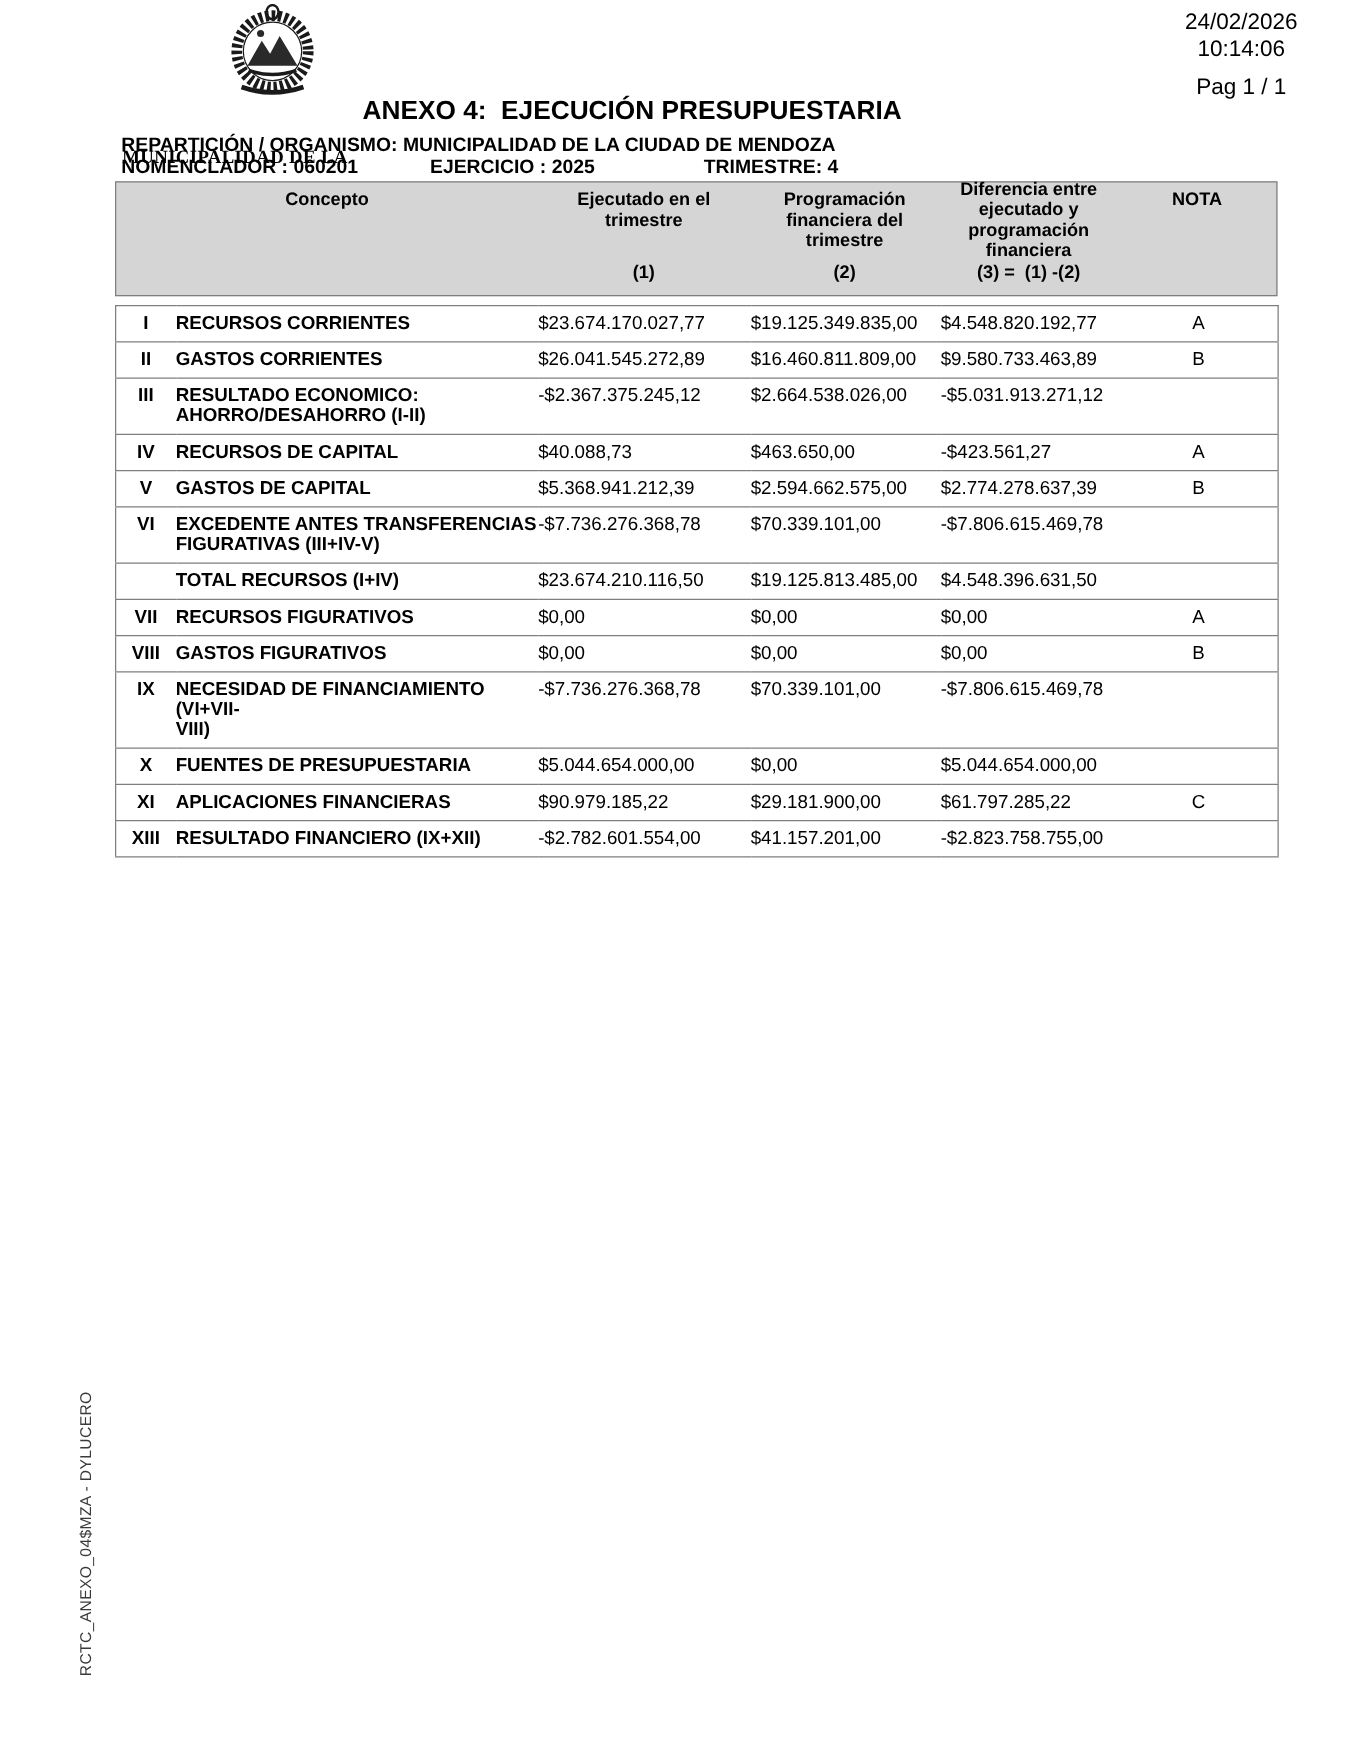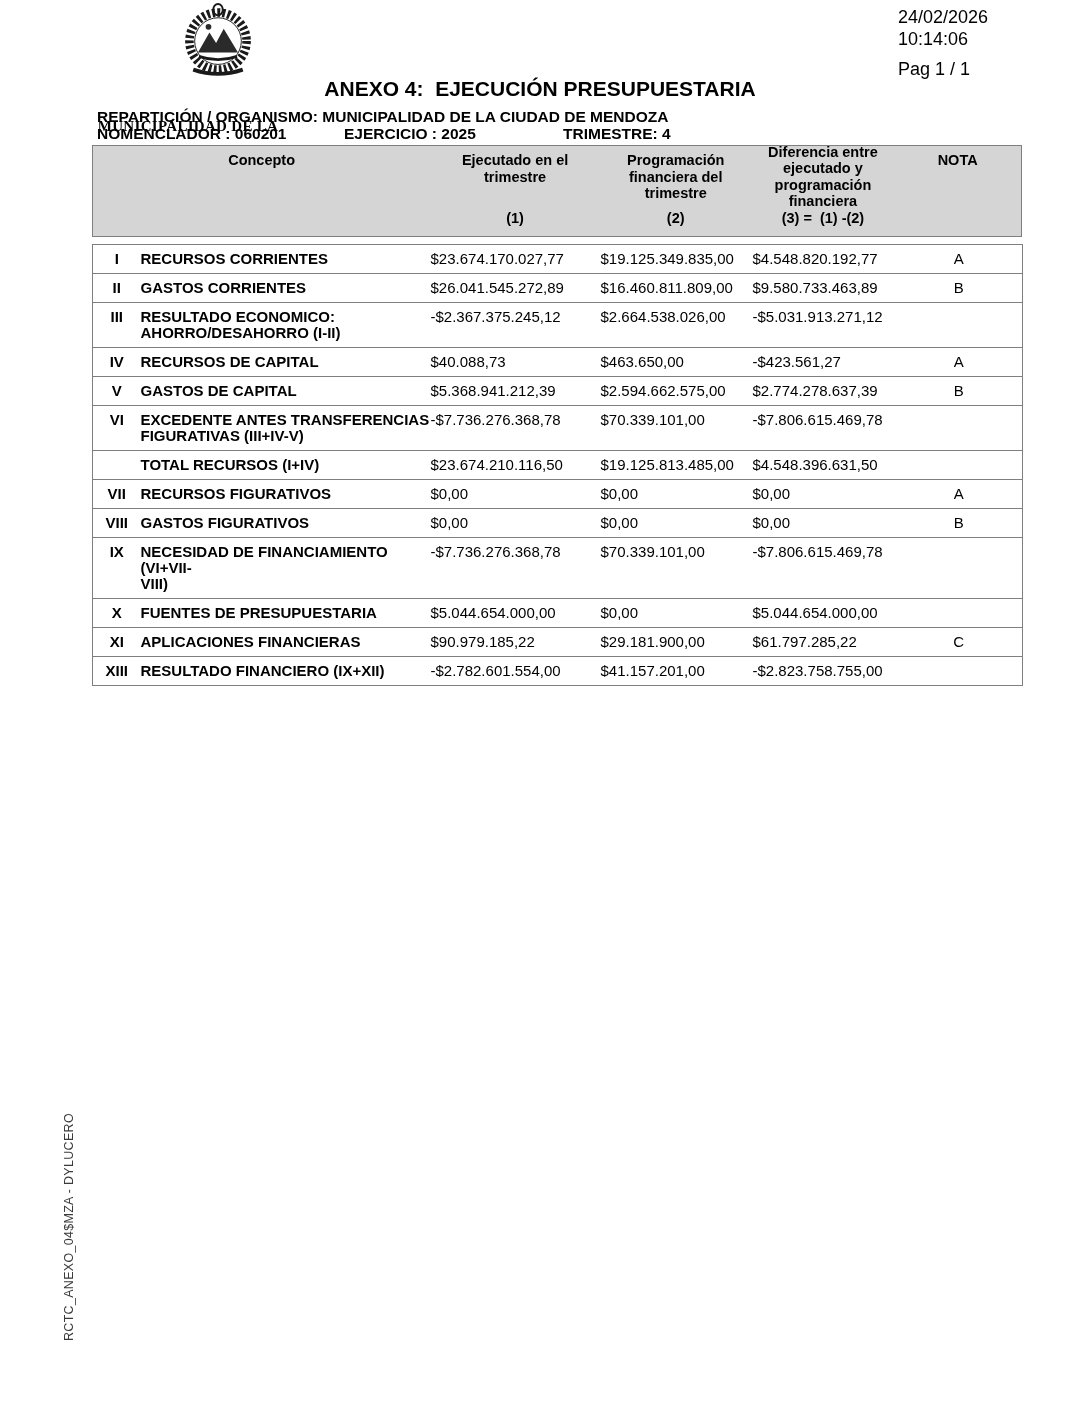--- a/index.html
+++ b/index.html
@@ -10,25 +10,25 @@
     overflow:hidden;
   }
   
   .seal { position:absolute; left:158px; top:3px; width:120px; height:80px; }
   .org-name {
     position:absolute; left:88px; top:84px; width:200px; text-align:center;
     font-family:"Liberation Serif", serif; font-weight:bold; font-size:15px;
     line-height:17px; letter-spacing:0.3px; white-space:pre;
   }
   .title-block {
-    position:absolute; left:290px; top:21px; width:500px; text-align:center;
+    position:absolute; left:290px; top:21px; width:500px; text-align:left;
     font-weight:bold; font-size:21px; line-height:27px; white-space:pre;
   }
   .meta-block {
-    position:absolute; left:898px; top:6px; width:190px; 
+    position:absolute; left:898px; top:6px; width:190px; text-align:center;
     font-size:18px; line-height:22px;
   }
   .meta-page { margin-top:8px; }
   .info-line1 { position:absolute; left:97px; top:108px; font-weight:bold; font-size:15.5px; }
   .info-line2 { position:absolute; left:97px; top:125px; width:760px; height:17px; font-weight:bold; font-size:15.5px;text-align:right; }
   .info-line2 .nom { position:absolute; left:0; }
   .info-line2 .eje { position:absolute; left:247px; }
   .info-line2 .tri { position:absolute; left:466px; }
 
   

